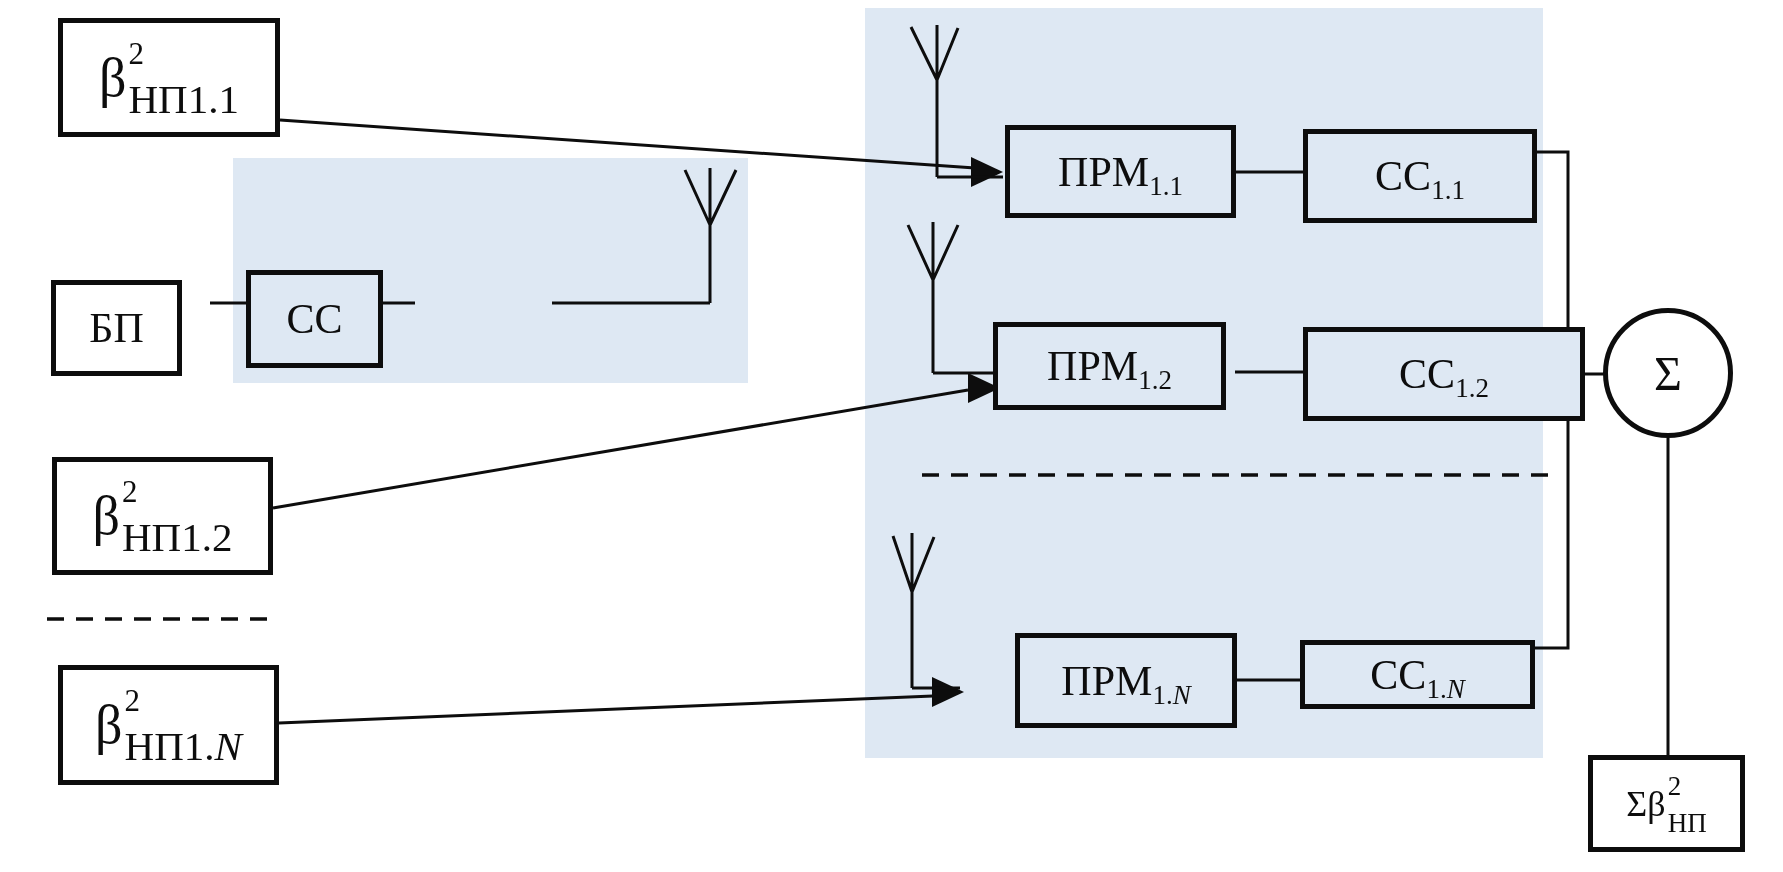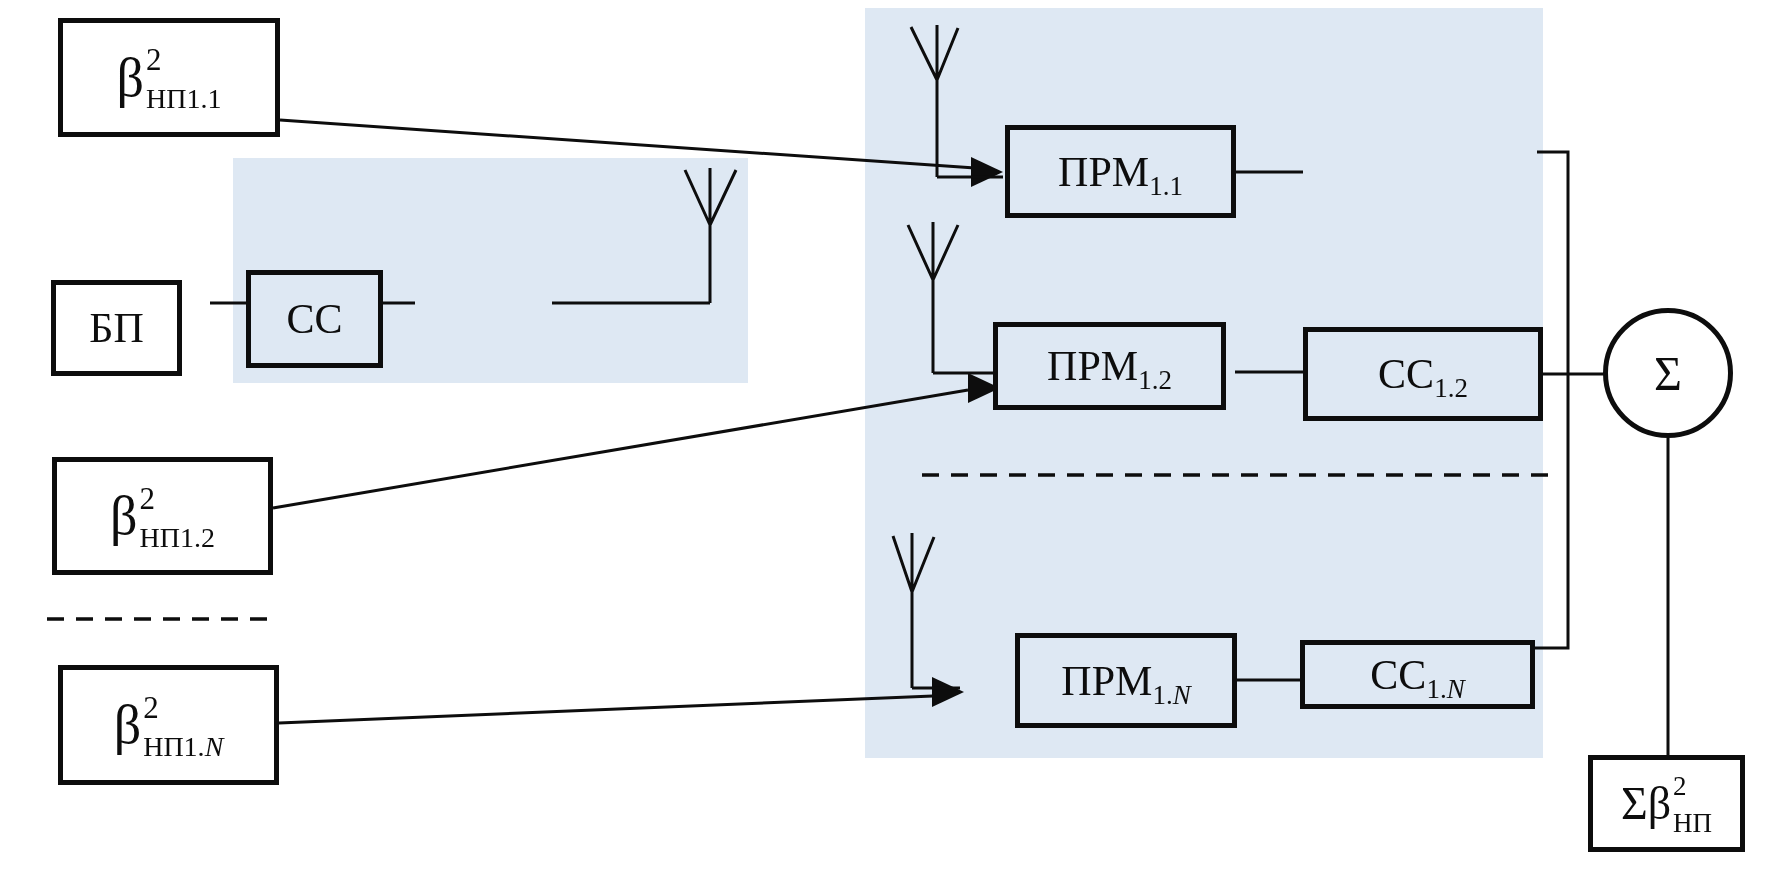--- a/index.html
+++ b/index.html
@@ -30,22 +30,22 @@
   }
   .box.tinted{background:var(--panel);}
   .lbl{font-size:42px;line-height:1;white-space:nowrap;}
   .lbl sub{font-size:27px;line-height:0;vertical-align:-0.35em;}
   .lbl sub i, .math .sub i{font-style:italic;}
   
   .math{display:inline-flex;align-items:center;white-space:nowrap;}
   .math .base{font-size:54px;line-height:1;}
   .math .stack{display:inline-flex;flex-direction:column;align-items:flex-start;margin-left:2px;}
   .math .sup{font-size:31px;line-height:1;transform:translateY(-4px);}
-  .math .sub{font-size:28px;line-height:1;transform:translateY(6px);}
-  .sumbox .base{font-size:46px;}
+  .math .sub{font-size:41px;line-height:1;transform:translateY(6px);}
+  .sumbox .base{font-size:36px;}
   .sumbox .sup,.sumbox .sub{font-size:27px;}
   .circle{
     position:absolute;left:1603px;top:308px;width:130px;height:130px;
     border:5px solid var(--line);border-radius:50%;
     background:var(--boxfill);
     display:flex;align-items:center;justify-content:center;
     box-sizing:border-box;
     font-size:48px;
   }
 </style>
@@ -128,25 +128,28 @@
   <div class="box" style="left:51px;top:280px;width:131px;height:96px">
     <span class="lbl">БП</span>
   </div>
   <div class="box tinted" style="left:246px;top:270px;width:137px;height:98px">
     <span class="lbl">СС</span>
   </div>
 
   <div class="box tinted" style="left:1005px;top:125px;width:231px;height:93px">
     <span class="lbl"><span>ПРМ</span><sub><span>1.1</span><i></i></sub></span>
   </div>
+  <div class="box tinted" style="left:1303px;top:129px;width:234px;height:94px">
+    <span class="lbl"><span>СС</span><sub><span>1.1</span><i></i></sub></span>
+  </div>
 
   <div class="box tinted" style="left:993px;top:322px;width:233px;height:88px">
     <span class="lbl"><span>ПРМ</span><sub><span>1.2</span><i></i></sub></span>
   </div>
-  <div class="box tinted" style="left:1303px;top:327px;width:240px;height:94px">
+  <div class="box tinted" style="left:1303px;top:327px;width:282px;height:94px">
     <span class="lbl"><span>СС</span><sub><span>1.2</span><i></i></sub></span>
   </div>
 
   <div class="box tinted" style="left:1015px;top:633px;width:222px;height:95px">
     <span class="lbl"><span>ПРМ</span><sub><span>1.</span><i>N</i></sub></span>
   </div>
   <div class="box tinted" style="left:1300px;top:640px;width:235px;height:69px">
     <span class="lbl"><span>СС</span><sub><span>1.</span><i>N</i></sub></span>
   </div>
 

